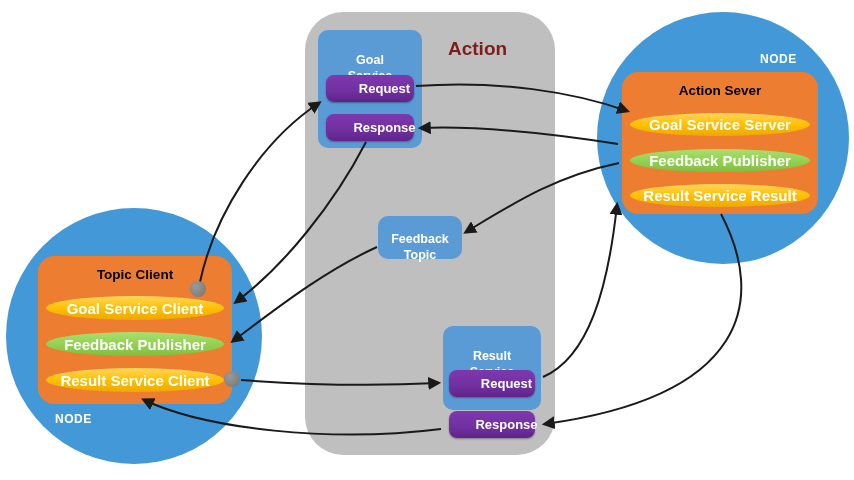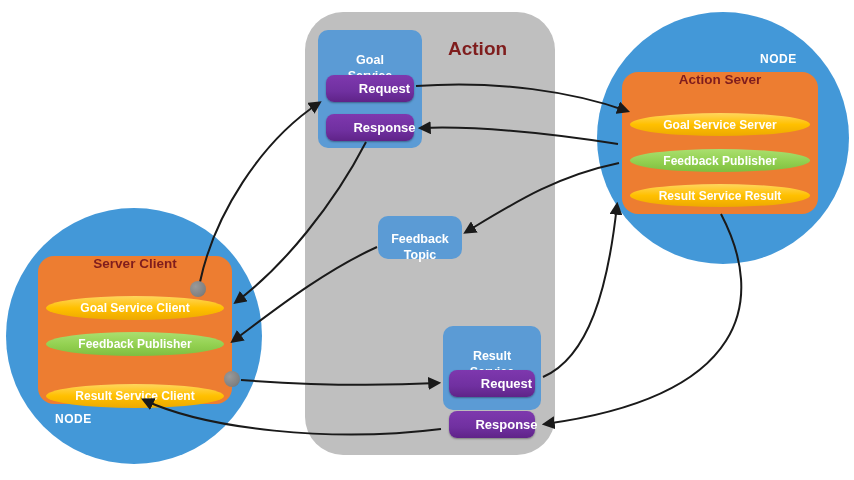--- a/index.html
+++ b/index.html
@@ -7,24 +7,24 @@
   .canvas { position:relative; width:854px; height:480px; background:#ffffff; overflow:hidden; }
   .abs { position:absolute; }
 
   .action-bg { background:var(--container-gray,#BFBFBF); border-radius:38px; }
   .action-label { font-size:19px; font-weight:bold; color:#7f1d1d; }
 
   .circle { background:var(--node-blue,#4398D8); border-radius:50%; }
   .node-label { color:#ffffff; font-weight:bold; font-size:12px; letter-spacing:.5px; }
 
   .orange-box { background:var(--orange,#ED7D31); border-radius:16px; }
-  .box-title { text-align:center; font-weight:bold; font-size:13.5px; color:#7f1d1d; }
+  .box-title { text-align:center; padding-top:11px; font-weight:bold; font-size:13.5px; color:#000000; }
 
   .pill { position:absolute; border-radius:50%; display:flex; align-items:center; justify-content:center;
-          color:#ffffff; font-weight:bold; font-size:12px; white-space:nowrap; }
+          color:#ffffff; font-weight:bold; font-size:15px; white-space:nowrap; }
   .pill.yellow { background:linear-gradient(180deg,#FFD65E 0%, var(--yellow,#FFC000) 50%, #EDA900 100%); }
   .pill.green  { background:linear-gradient(180deg,#AADF6F 0%, var(--green,#92D050) 55%, #7FBE40 100%); }
 
   .panel { background:var(--panel-blue,#5B9BD5); border-radius:10px; color:#ffffff; }
   .panel-title { margin:16px auto; padding-top:7px; text-align:center; font-weight:bold; font-size:12.5px; line-height:1.25; }
   .btn { position:absolute; background:linear-gradient(180deg,#7e38ae 0%, var(--purple,#7030A0) 60%, #5f2388 100%);
          border-radius:8px; color:#ffffff; font-weight:bold; font-size:13px;
          display:flex; align-items:center; justify-content:center; box-shadow:0 1px 2px rgba(0,0,0,.35);padding-left:29px; }
 
   .arrows { left:0; top:0; pointer-events:none; }
@@ -36,28 +36,28 @@
 
 <div class="canvas">
 
   <div class="abs action-bg" style="left:305px;top:12px;width:250px;height:443px;"></div>
   <div class="abs action-label" style="left:448px;top:38px;">Action</div>
 
   <div class="abs circle" style="left:6px;top:208px;width:256px;height:256px;"></div>
   <div class="abs node-label" style="left:55px;top:412px;">NODE</div>
 
   <div class="abs orange-box" style="left:38px;top:256px;width:194px;height:148px;">
-    <div class="box-title">Server Client</div>
+    <div class="box-title">Topic Client</div>
     <div class="pill yellow" style="left:8px;top:40px;width:178px;height:24px;">
       <span>Goal Service Client</span>
     </div>
     <div class="pill green" style="left:8px;top:76px;width:178px;height:24px;">
       <span>Feedback Publisher</span>
     </div>
-    <div class="pill yellow" style="left:8px;top:112px;width:178px;height:24px;margin-top:16px;">
+    <div class="pill yellow" style="left:8px;top:112px;width:178px;height:24px;">
       <span>Result Service Client</span>
     </div>
   </div>
 
   <div class="abs circle" style="left:597px;top:12px;width:252px;height:252px;"></div>
   <div class="abs node-label" style="left:760px;top:52px;">NODE</div>
 
   <div class="abs orange-box" style="left:622px;top:72px;width:196px;height:142px;">
     <div class="box-title">Action Sever</div>
     <div class="pill yellow" style="left:8px;top:41px;width:180px;height:23px;">

